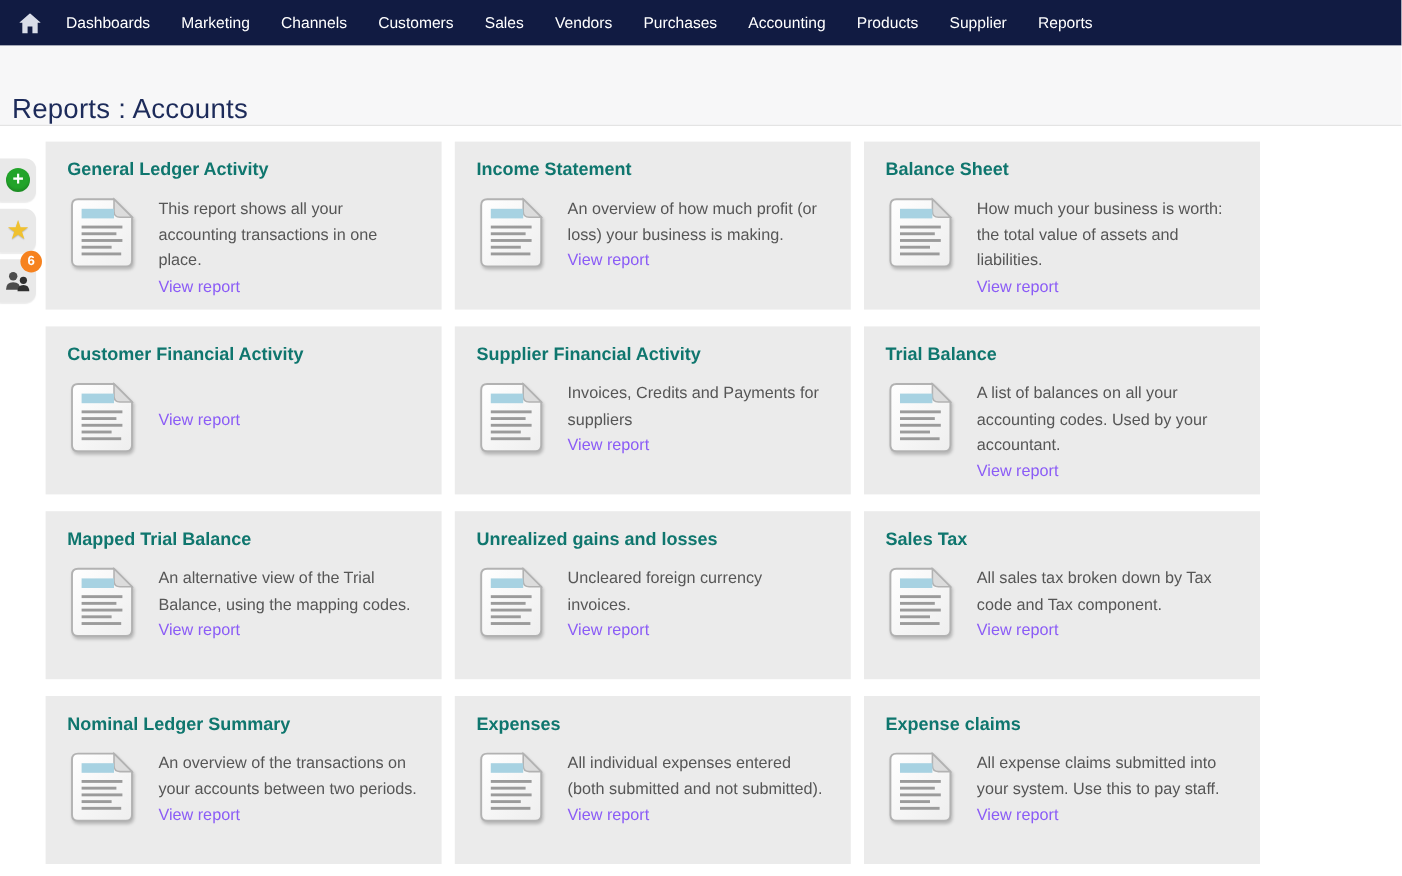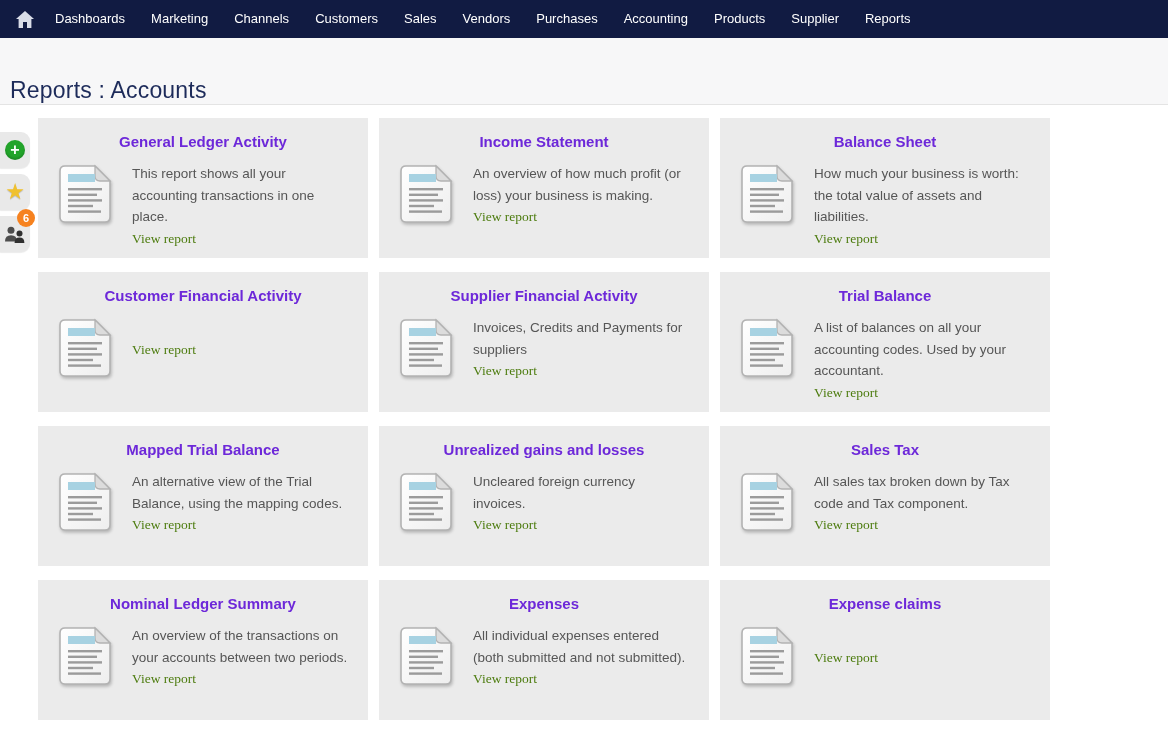--- a/index.html
+++ b/index.html
@@ -108,46 +108,44 @@
   }
   .report-card {
     background: #ebebeb;
     height: 140px;
     padding: 15px 18px 0 18px;
     overflow: hidden;
   }
   .report-title {
     font-size: 15px;
     font-weight: bold;
-    color: #6d28d9;
+    color: #0f766e;
     margin-bottom: 13px;
-    text-align: center;
   }
   .report-body {
     display: flex;
     align-items: flex-start;
   }
   .doc-icon {
     flex: 0 0 auto;
     margin-right: 18px;
     filter: drop-shadow(1px 2px 1.5px rgba(0,0,0,0.22));
   }
   .report-text {
     width: 244px;
     font-size: 13.5px;
     line-height: 1.6;
     color: #565656;
   }
   .view-link {
     display: inline-block;
-    color: #4d7c0f;
+    color: #8b5cf6;
     font-size: 13.5px;
     text-decoration: none;
     cursor: pointer;
-    font-family: Liberation Serif, serif;
   }
 </style>
 </head>
 <body>
 
 <div class="navbar">
   <div class="nav-home">
     <svg width="18" height="17" viewBox="0 0 18 17">
       <path d="M9 0 L18 8 L15.4 8 L15.4 17 L11 17 L11 11 L7 11 L7 17 L2.6 17 L2.6 8 L0 8 Z" fill="#d9dde8"></path>
     </svg>
@@ -529,20 +527,20 @@
             <rect x="12" y="11" width="27" height="8" fill="#a7d2e2"></rect>
             <g fill="#9b9b9b">
               <rect x="12" y="25" width="34" height="2.4"></rect>
               <rect x="12" y="30.6" width="29" height="2.4"></rect>
               <rect x="12" y="36.2" width="34" height="2.4"></rect>
               <rect x="12" y="41.8" width="25" height="2.4"></rect>
               <rect x="12" y="47.4" width="33" height="2.4"></rect>
             </g>
           </svg>
           <div class="report-text">
-            <br>
+            <span>All expense claims submitted into your system. Use this to pay staff.</span><br>
             <a class="view-link">View report</a>
           </div>
         </div>
       </div>
 
   </div>
 </div>
 
 </body></html>

